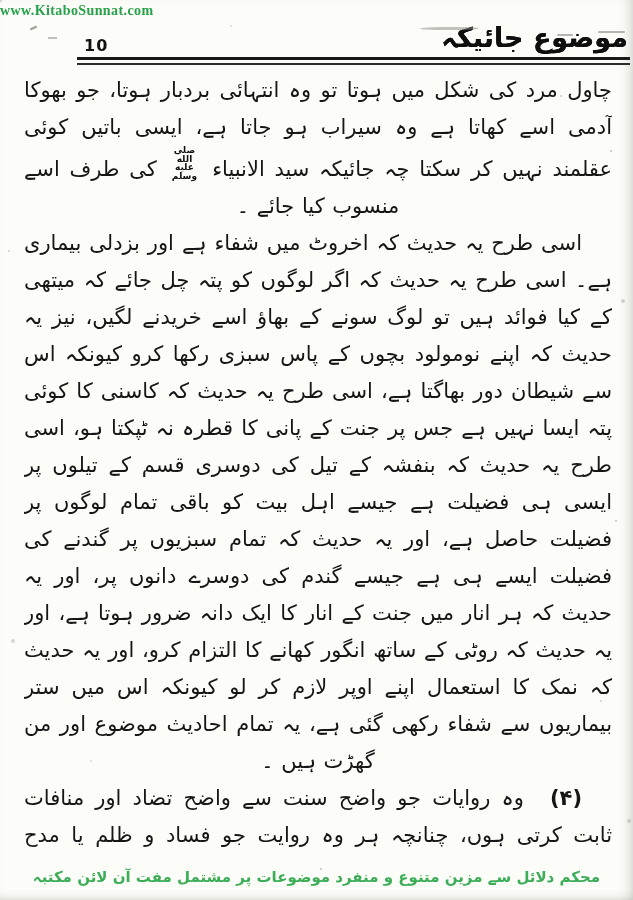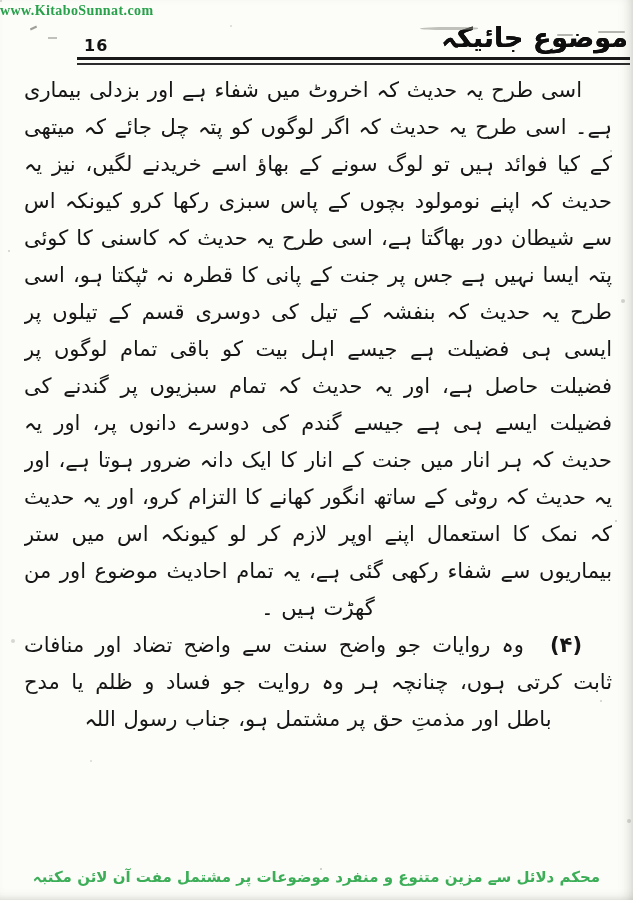--- a/index.html
+++ b/index.html
@@ -67,35 +67,36 @@
     letter-spacing:.2px;
   }
 </style>
 </head>
 <body>
 
 <div class="scan">
 
   <div class="watermark">www.KitaboSunnat.com</div>
 
-  <div class="pagenum">16</div>
+  <div class="pagenum">10</div>
   <div class="book-title">موضوع جائیکہ</div>
 
   <div class="rule-thick"></div>
   <div class="rule-thin"></div>
 
   <div class="dash dash-a"></div>
   <div class="dash dash-b"></div>
   <div class="dash dash-c"></div>
   <div class="mark-tl"></div>
   <div class="mark-tl2"></div>
   <div class="specks"></div>
 
   <div class="content">
 
+    <p class="center-last"><span>چاول مرد کی شکل میں ہوتا تو وہ انتہائی بردبار ہوتا، جو بھوکا آدمی اسے کھاتا ہے وہ سیراب ہو جاتا ہے، ایسی باتیں کوئی عقلمند نہیں کر سکتا چہ جائیکہ سید الانبیاء</span> <span class="hon">صلى الله عليه وسلم</span> <span>کی طرف اسے منسوب کیا جائے ۔</span></p>
 
     <p class="indent center-last"><span>اسی طرح یہ حدیث کہ اخروٹ میں شفاء ہے اور بزدلی بیماری ہے۔ اسی طرح یہ حدیث کہ اگر لوگوں کو پتہ چل جائے کہ میتھی کے کیا فوائد ہیں تو لوگ سونے کے بھاؤ اسے خریدنے لگیں، نیز یہ حدیث کہ اپنے نومولود بچوں کے پاس سبزی رکھا کرو کیونکہ اس سے شیطان دور بھاگتا ہے، اسی طرح یہ حدیث کہ کاسنی کا کوئی پتہ ایسا نہیں ہے جس پر جنت کے پانی کا قطرہ نہ ٹپکتا ہو، اسی طرح یہ حدیث کہ بنفشہ کے تیل کی دوسری قسم کے تیلوں پر ایسی ہی فضیلت ہے جیسے اہل بیت کو باقی تمام لوگوں پر فضیلت حاصل ہے، اور یہ حدیث کہ تمام سبزیوں پر گندنے کی فضیلت ایسے ہی ہے جیسے گندم کی دوسرے دانوں پر، اور یہ حدیث کہ ہر انار میں جنت کے انار کا ایک دانہ ضرور ہوتا ہے، اور یہ حدیث کہ روٹی کے ساتھ انگور کھانے کا التزام کرو، اور یہ حدیث کہ نمک کا استعمال اپنے اوپر لازم کر لو کیونکہ اس میں ستر بیماریوں سے شفاء رکھی گئی ہے، یہ تمام احادیث موضوع اور من گھڑت ہیں ۔</span></p>
 
     <p class="indent center-last"><span class="item-num">(۴)</span><span>وہ روایات جو واضح سنت سے واضح تضاد اور منافات ثابت کرتی ہوں، چنانچہ ہر وہ روایت جو فساد و ظلم یا مدح باطل اور مذمتِ حق پر مشتمل ہو، جناب رسول اللہ</span>    </p>
 
   </div>
 
   <div class="footer">محکم دلائل سے مزین متنوع و منفرد موضوعات پر مشتمل مفت آن لائن مکتبہ</div>
 
 </div>

